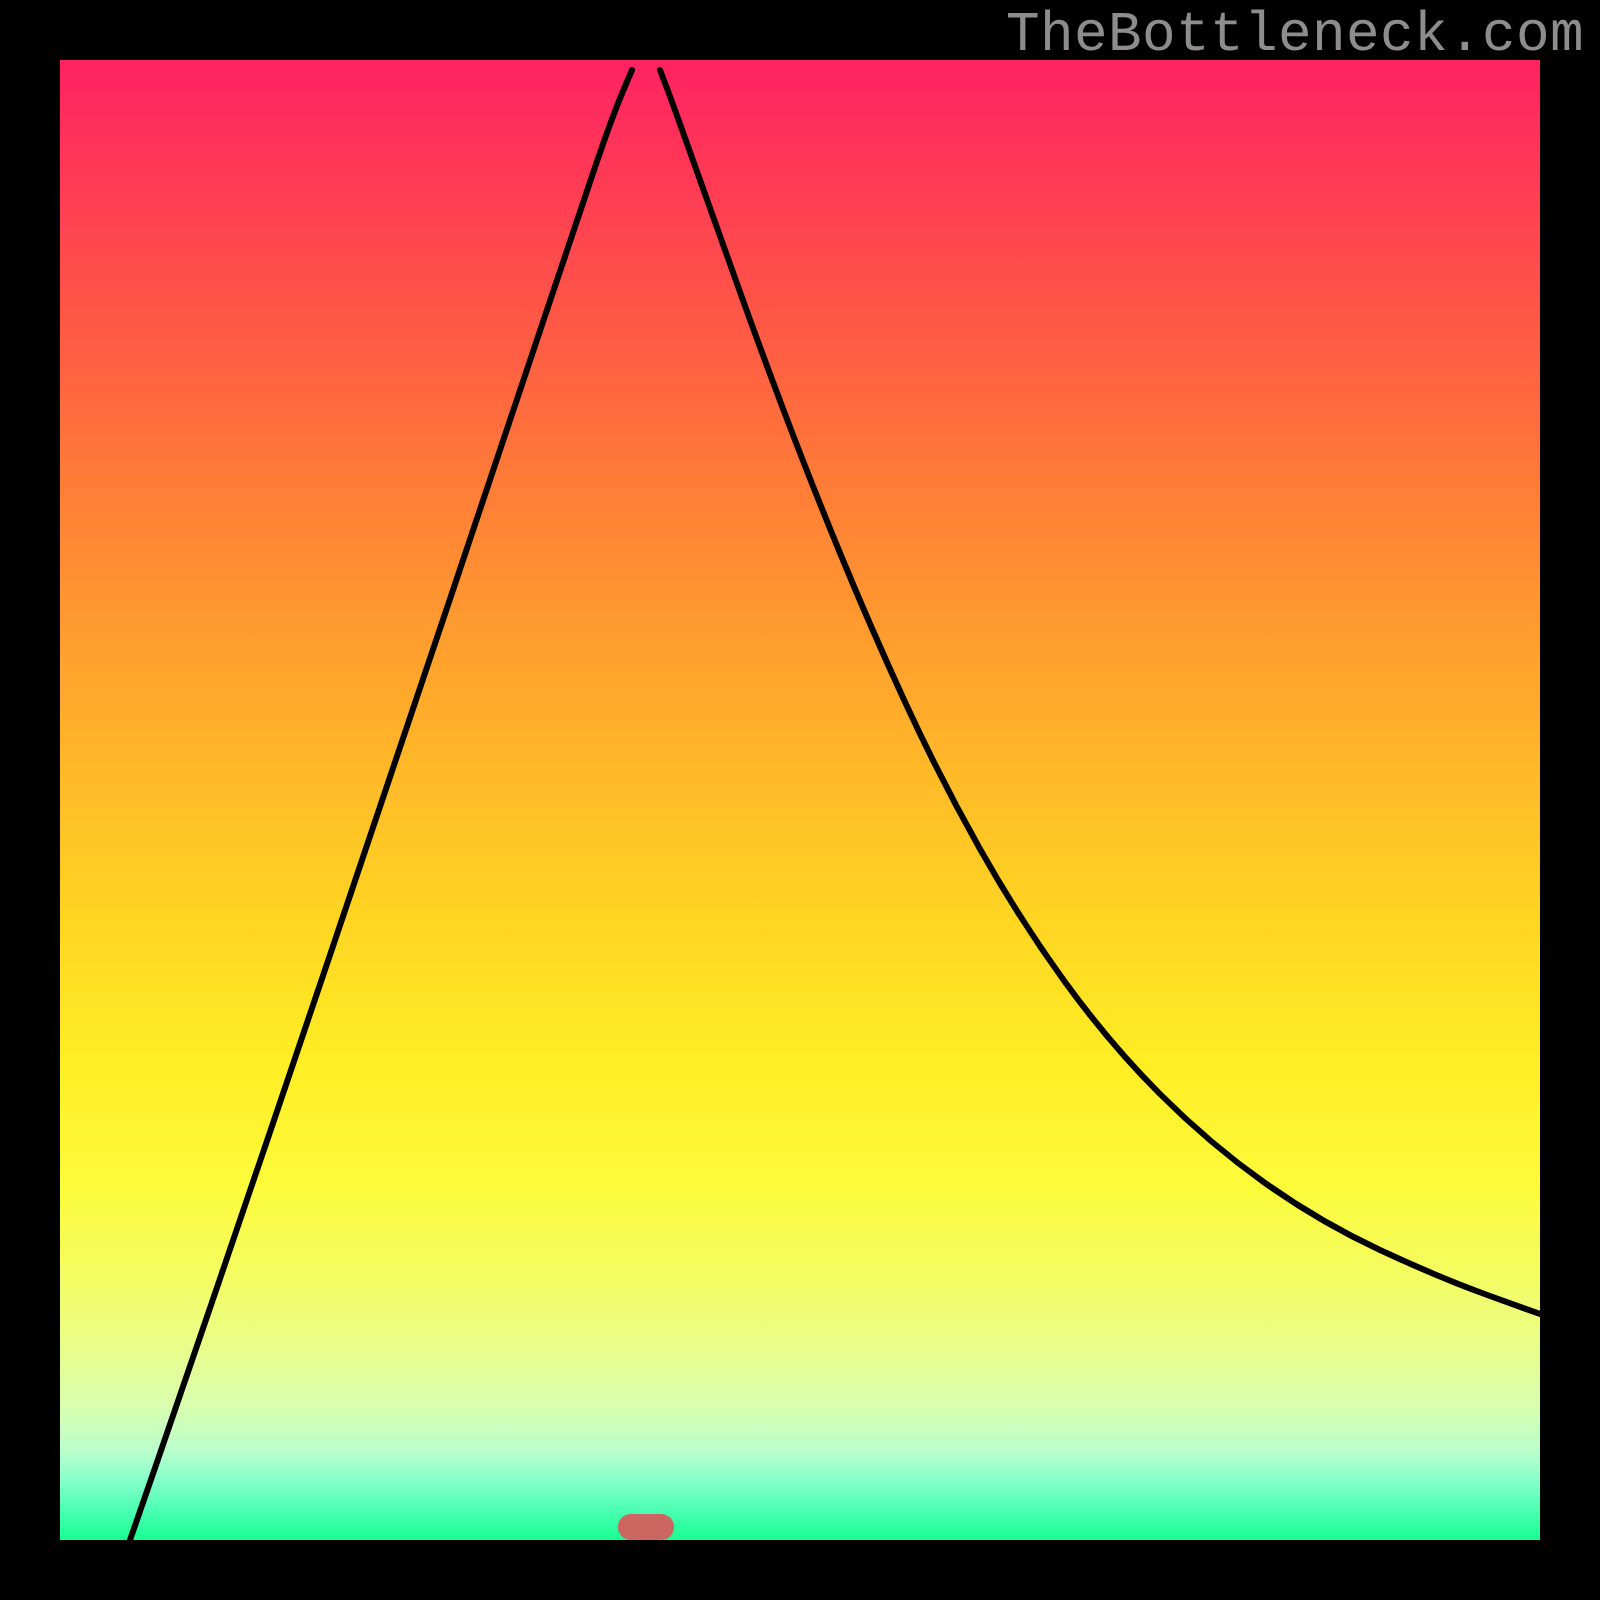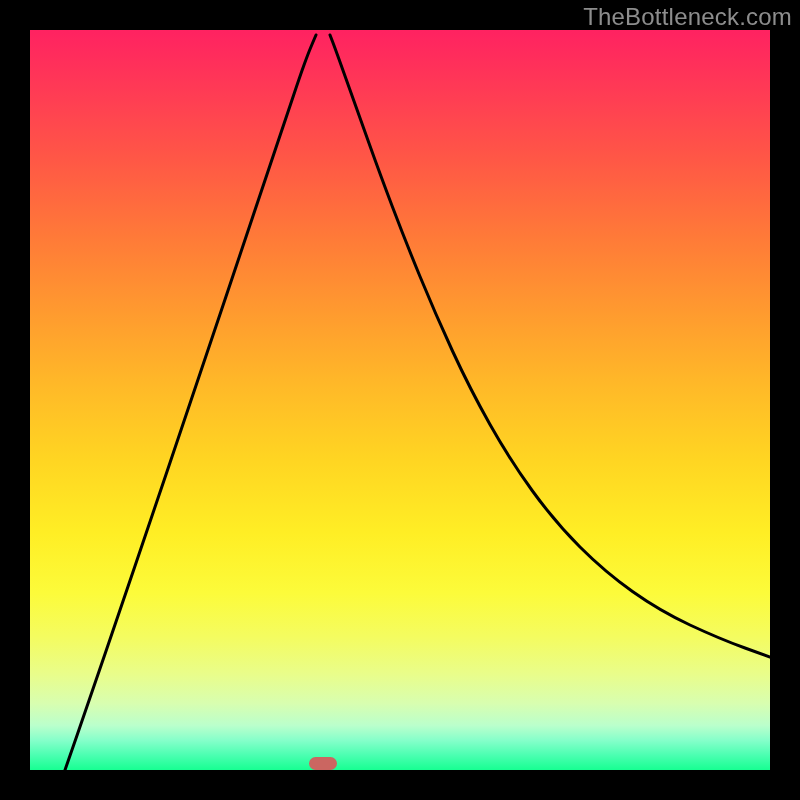--- a/index.html
+++ b/index.html
@@ -51,22 +51,22 @@
     position: absolute;
     width: 28px;
     height: 13px;
     background: #cb6661;
     border-radius: 7px;
   }
   .watermark {
     position: absolute;
     top: 3px;
     right: 8px;
-    font-family: Liberation Sans, sans-serif;
-    font-size: 24px;
+    font-family: Liberation Mono, monospace;
+    font-size: 28px;
     color: #8d8d8d;
     letter-spacing: 0.2px;
   }
 </style>
 </head>
 <body>
 
 <div class="container">
   <div class="plot-area">
     <svg class="curve-svg" viewBox="0 0 740 740" preserveAspectRatio="none">

